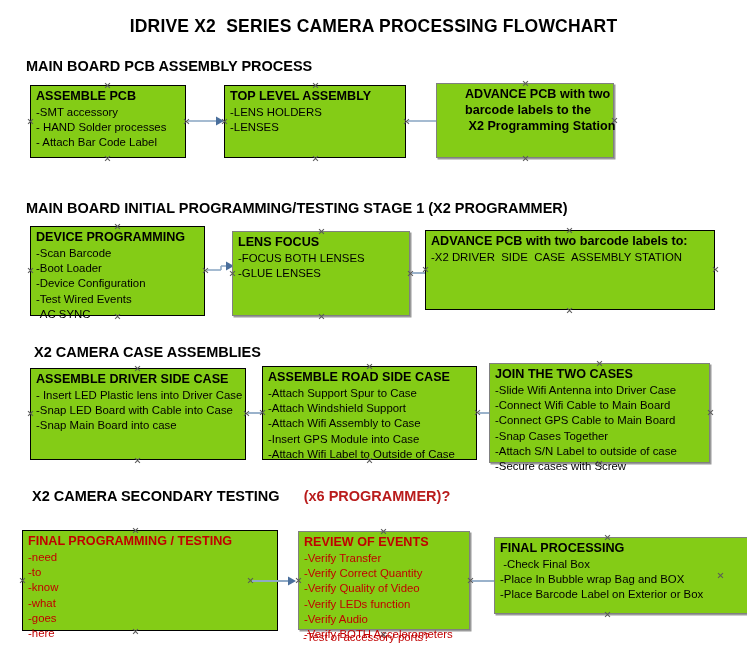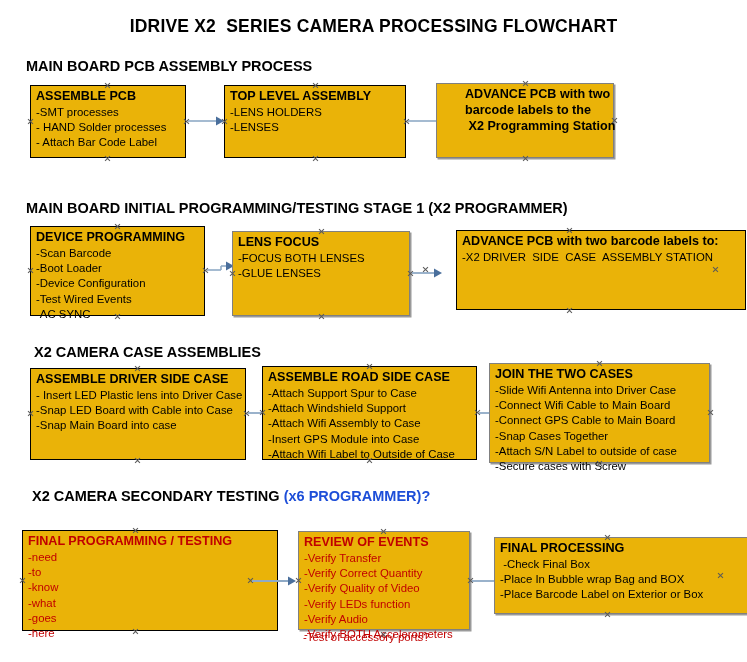--- a/index.html
+++ b/index.html
@@ -40,28 +40,29 @@
 
   .section-title {
     position: absolute;
     font-size: 14.5px;
     font-weight: bold;
     color: #000000;
     white-space: pre;
     letter-spacing: 0px;
   }
   .section-title .accent-red {
-    color: #1d4ed8;
+    color: #b91c1c;
+    margin-left: 20px;
   }
 
   
   .node {
     position: absolute;
     box-sizing: border-box;
-    background: #eab308;
+    background: #84cc16;
     border: 1.2px solid #000000;
     padding: 3px 4px 3px 5px;
     overflow: visible;
   }
   .node.shadowed {
     border: 1.2px solid #808080;
     box-shadow: 1.5px 1.5px 0 0 #9a9a9a;
   }
   .node-title {
     font-size: 12.6px;
@@ -122,21 +123,21 @@
 <body>
 
 <div id="canvas">
 
   <div class="doc-title">IDRIVE X2  SERIES CAMERA PROCESSING FLOWCHART</div>
 
   <div class="section-title" style="left:26px; top:58px;">MAIN BOARD PCB ASSEMBLY PROCESS</div>
 
   <div class="node" style="left:30px; top:85px; width:156px; height:73px;">
     <div class="node-title">ASSEMBLE PCB</div>
-    <div class="node-line">-SMT processes</div>
+    <div class="node-line">-SMT accessory</div>
     <div class="node-line">- HAND Solder processes</div>
     <div class="node-line">- Attach Bar Code Label</div>
   </div>
   <div class="handle" style="left:104px; top:82px;"></div>
   <div class="handle" style="left:104px; top:155px;"></div>
   <div class="handle" style="left:27px; top:118px;"></div>
   <div class="handle" style="left:183px; top:118px;"></div>
 
   <svg class="arrow-svg" style="left:188px; top:114px;" width="38" height="14">
     <line x1="0" y1="7" x2="28" y2="7" stroke="#8faac6" stroke-width="1.6"></line>
@@ -197,21 +198,21 @@
   <div class="handle" style="left:318px; top:228px;"></div>
   <div class="handle" style="left:318px; top:313px;"></div>
   <div class="handle" style="left:229px; top:270px;"></div>
   <div class="handle" style="left:407px; top:270px;"></div>
 
   <svg class="arrow-svg" style="left:412px; top:266px;" width="32" height="14">
     <line x1="0" y1="7" x2="22" y2="7" stroke="#8faac6" stroke-width="1.8"></line>
     <polygon points="22,2.5 30,7 22,11.5" fill="#4a6f9c"></polygon>
   </svg>
 
-  <div class="node" style="left:425px; top:230px; width:290px; height:80px;margin-left:31px;">
+  <div class="node" style="left:425px; top:230px; width:290px; height:80px;">
     <div class="node-title">ADVANCE PCB with two barcode labels to:</div>
     <div class="node-line">-X2 DRIVER  SIDE  CASE  ASSEMBLY STATION</div>
   </div>
   <div class="handle" style="left:566px; top:227px;"></div>
   <div class="handle" style="left:566px; top:307px;"></div>
   <div class="handle" style="left:422px; top:266px;"></div>
   <div class="handle" style="left:712px; top:266px;"></div>
 
   <div class="section-title" style="left:34px; top:344px;">X2 CAMERA CASE ASSEMBLIES</div>
 

